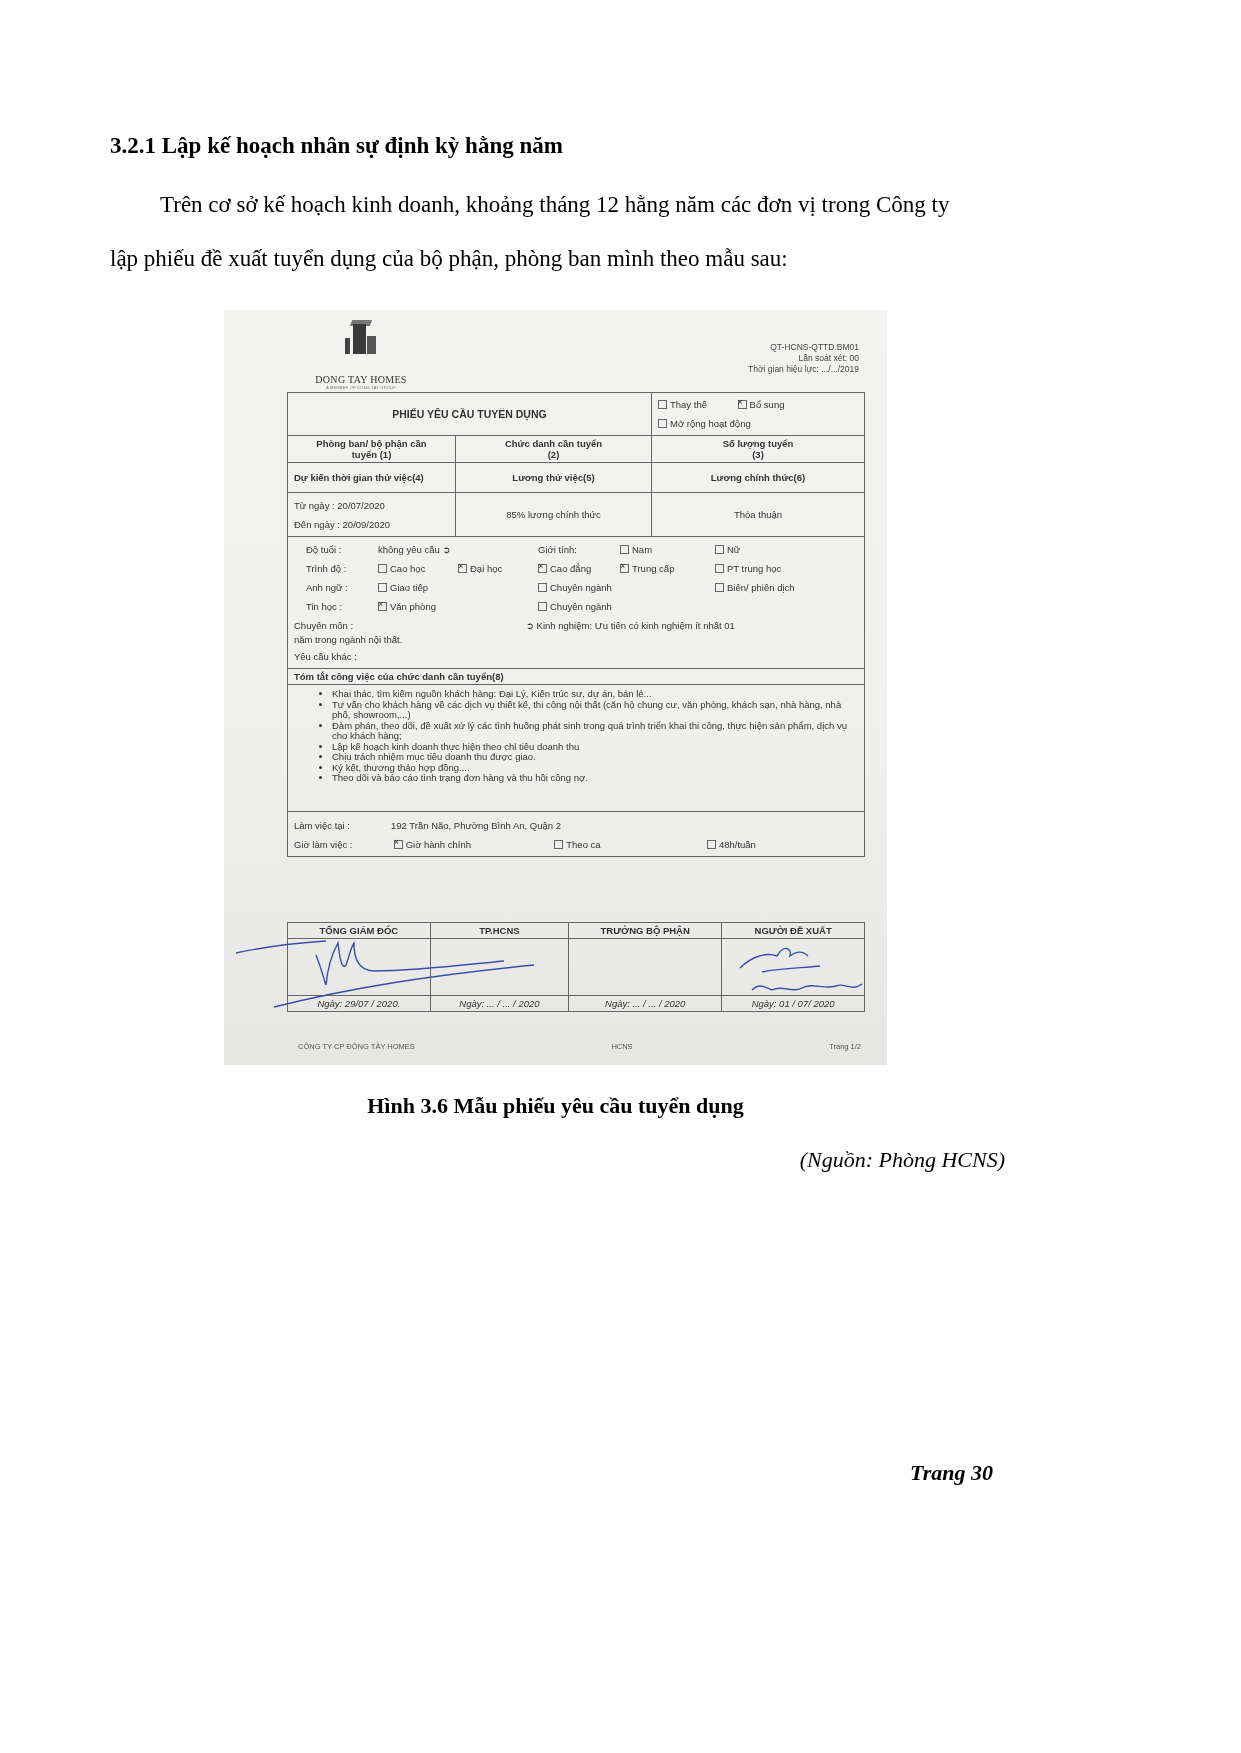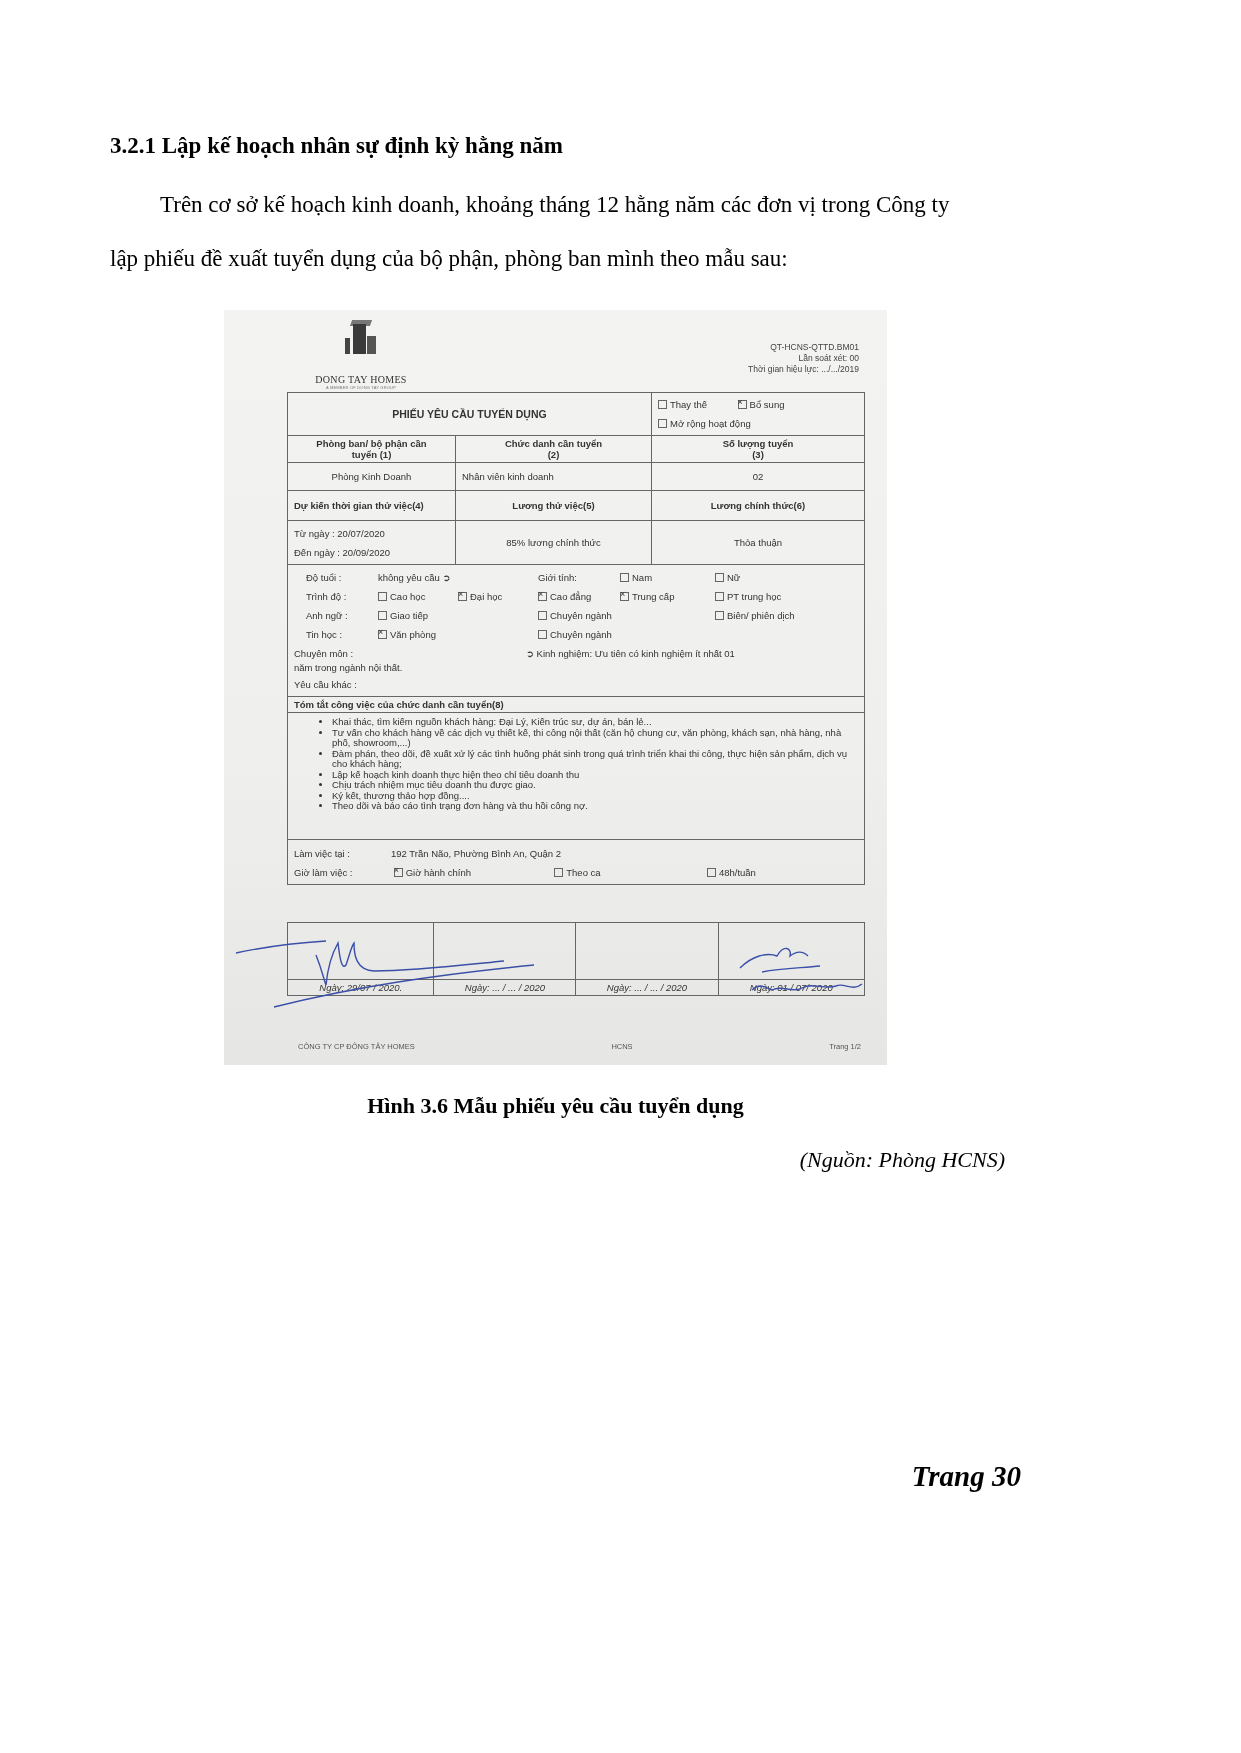--- a/index.html
+++ b/index.html
@@ -41,21 +41,21 @@
   table.sign td { border: 1px solid #666; text-align: center; padding: 2px; }
   .sig-space { height: 48px; }
   .date-cell { font-style: italic; font-size: 9.5px; }
 
   .pen { position: absolute; stroke: #3a4fa8; fill: none; stroke-width: 1.4; }
 
   .footer { position: absolute; left: 74px; right: 26px; top: 732px; font-size: 7.5px; color: #555; display: flex; justify-content: space-between; }
 
   .caption { position: absolute; left: 0; width: 1111px; text-align: center; top: 1093px; font-size: 22px; font-weight: bold; }
   .source { position: absolute; right: 236px; top: 1147px; font-size: 22px; font-style: italic; }
-  .page-num { position: absolute; right: 220px; top: 1460px; font-size: 29px; font-weight: bold; font-style: italic; }
+  .page-num { position: absolute; right: 248px; top: 1460px; font-size: 22px; font-weight: bold; font-style: italic; }
 </style>
 </head>
 <body>
 
 <div class="section-heading">3.2.1 Lập kế hoạch nhân sự định kỳ hằng năm</div>
 <div class="para l1">Trên cơ sở kế hoạch kinh doanh, khoảng tháng 12 hằng năm các đơn vị trong Công ty</div>
 <div class="para l2">lập phiếu đề xuất tuyển dụng của bộ phận, phòng ban mình theo mẫu sau:</div>
 
 <div class="photo">
   <div class="logo">
@@ -83,25 +83,20 @@
         <span><span class="cb"></span><span>Thay thế</span></span>
         <span style="margin-left:28px"><span class="cb on"></span><span>Bổ sung</span></span><br>
         <span><span class="cb"></span><span>Mở rộng hoạt động</span></span>
       </td>
     </tr>
     <tr class="bold center">
       <td style="width:155px"><span>Phòng ban/ bộ phận cần</span><br><span>tuyển (1)</span></td>
       <td><span>Chức danh cần tuyển</span><br><span>(2)</span></td>
       <td><span>Số lượng tuyển</span><br><span>(3)</span></td>
     </tr>
-    <tr style="height:28px">
-      <td class="center">Phòng Kinh Doanh</td>
-      <td>Nhân viên kinh doanh</td>
-      <td class="center">02</td>
-    </tr>
     <tr class="bold" style="height:30px">
       <td>Dự kiến thời gian thử việc(4)</td>
       <td class="center">Lương thử việc(5)</td>
       <td class="center">Lương chính thức(6)</td>
     </tr>
     <tr style="height:44px">
       <td style="line-height:19px">
         <span>Từ ngày   : 20/07/2020</span><br>
         <span>Đến ngày : 20/09/2020</span>
       </td>
@@ -170,20 +165,26 @@
           <span style="display:inline-block; width:150px"><span class="cb"></span><span>Theo ca</span></span>
           <span><span class="cb"></span><span>48h/tuần</span></span>
         </div>
       </td>
     </tr>
   </tbody>
     </table>
 
   <table class="sign">
     <tbody>
+        <tr class="bold">
+      <td>TỔNG GIÁM ĐỐC</td>
+      <td>TP.HCNS</td>
+      <td>TRƯỞNG BỘ PHẬN</td>
+      <td>NGƯỜI ĐỀ XUẤT</td>
+    </tr>
     <tr class="sig-space">
       <td style="height:52px"></td>
       <td></td>
       <td></td>
       <td></td>
     </tr>
     <tr>
       <td class="date-cell">Ngày: 29/07 / 2020.</td>
       <td class="date-cell">Ngày: ... / ... / 2020</td>
       <td class="date-cell">Ngày: ... / ... / 2020</td>

